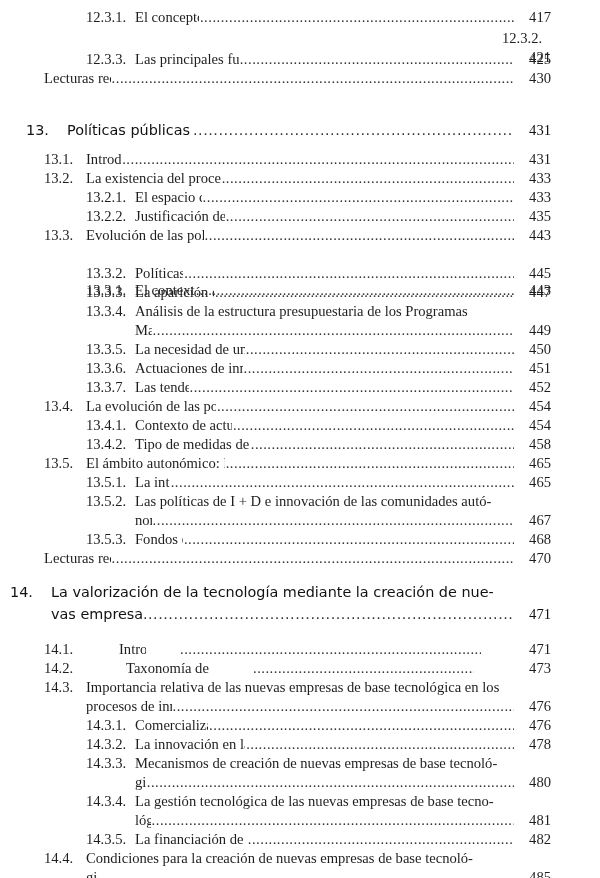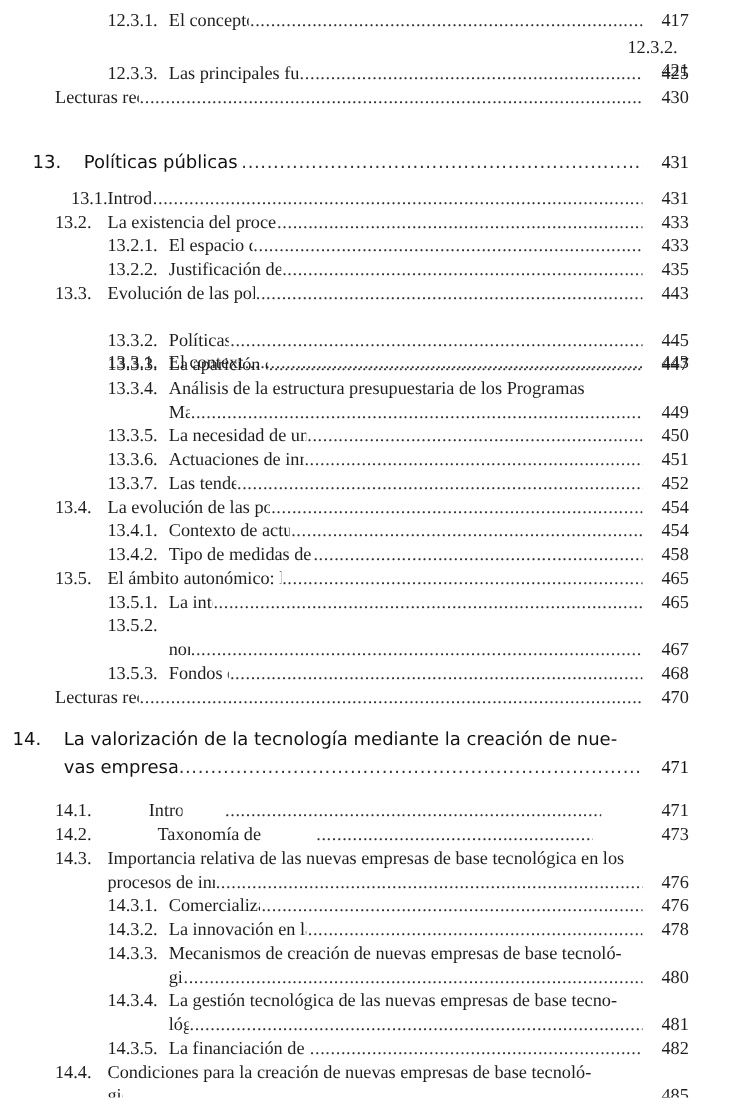--- a/index.html
+++ b/index.html
@@ -76,21 +76,21 @@
   <div class="wrap-line chapter-wrap" style="left: 4px; top: 581px; height: 22px; line-height: 22px; justify-content: flex-start;">
     <span style="width:47px; padding-left:6px; box-sizing:border-box;">14.</span>
     <span>La valorización de la tecnología mediante la creación de nue-</span>
   </div>
   <div class="row chapter" style="left: 51px; top: 603px; height: 22px; line-height: 22px;">
     <span class="title">vas empresas de base tecnológica</span>
     <span class="dots"></span>
     <span class="page-no">471</span>
   </div>
 <div class="row" style="left: 44px; top: 150px;">
-      <span class="num" style="width: 42px; text-align: right;">13.1.</span>
+      <span class="num" style="width: 42px;">13.1.</span>
       <span class="title">Introducción</span>
       <span class="dots"></span>
       <span class="page-no">431</span>
     </div>
     <div class="row" style="left: 44px; top: 169px;">
       <span class="num" style="width: 42px;">13.2.</span>
       <span class="title">La existencia del proceso de priorización en las políticas públicas</span>
       <span class="dots"></span>
       <span class="page-no">433</span>
     </div>
@@ -182,20 +182,21 @@
       <span class="page-no">465</span>
     </div>
     <div class="row" style="left: 86px; top: 473px;">
       <span class="num" style="width: 49px;">13.5.1.</span>
       <span class="title">La interacción</span>
       <span class="dots"></span>
       <span class="page-no">465</span>
     </div>
     <div class="wrap-line" style="left: 86px; top: 492px; justify-content: flex-start;">
       <span style="width: 49px;">13.5.2.</span>
+      <span>Las políticas de I + D e innovación de las comunidades autó-</span>
     </div>
     <div class="row" style="left: 135px; top: 511px;">
       <span class="title">nomas</span>
       <span class="dots"></span>
       <span class="page-no">467</span>
     </div>
     <div class="row" style="left: 86px; top: 530px;">
       <span class="num" style="width: 49px;">13.5.3.</span>
       <span class="title">Fondos estructurales</span>
       <span class="dots"></span>

